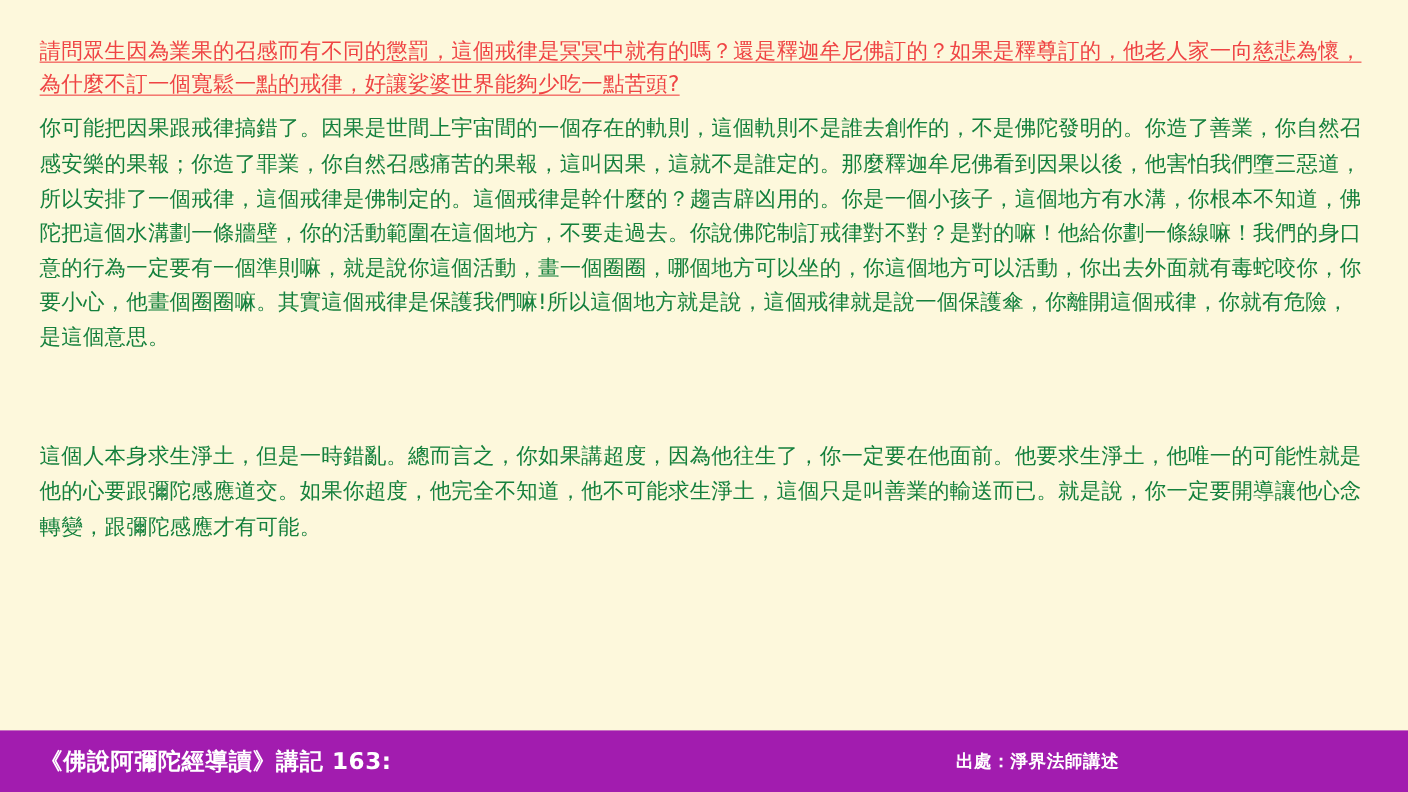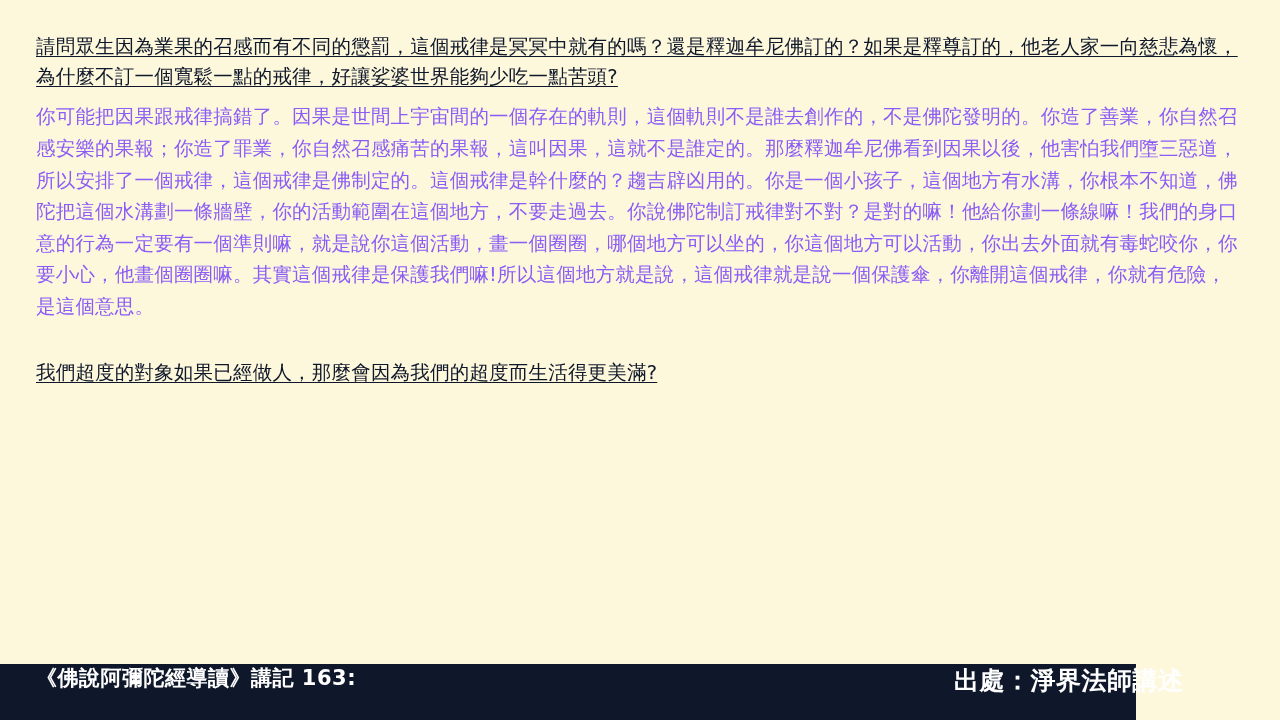--- a/index.html
+++ b/index.html
@@ -25,86 +25,87 @@
   .content {
     position: absolute;
     left: 36px;
     top: 32px;
     width: 1208px;
   }
   .qa-block {
     margin-bottom: 10px;
   }
   .question {
-    color: #0f172a;
+    color: #ef4444;
     font-size: 19.5px;
     line-height: 1.55;
     text-decoration: underline;
     text-underline-offset: 3px;
     letter-spacing: 0.2px;
     font-weight: 500;
   }
   .answer {
-    color: #8b5cf6;
+    color: #15803d;
     font-size: 19.5px;
     line-height: 1.62;
     letter-spacing: 0.2px;
     margin-top: 9px;
   }
   .gap-lg { height: 26px; }
   .gap-md { height: 22px; }
 
   .footer-bar {
     position: absolute;
     left: 0;
     bottom: 0;
-    width: 1136px;
+    width: 1280px;
     height: 56px;
-    background: #0f172a;
+    background: #a21caf;
     display: flex;
+    align-items: center;
   }
   .footer-left {
     color: #ffffff;
     font-size: 21px;
     font-weight: bold;
     margin-left: 36px;
     letter-spacing: 0.5px;
     white-space: nowrap;
   }
   .footer-right {
     color: #ffffff;
-    font-size: 25px;
+    font-size: 16px;
     font-weight: bold;
     position: absolute;
-    left: 954px;
+    left: 869px;
     letter-spacing: 0.5px;
     white-space: nowrap;
   }
 </style>
 </head>
 <body>
 
 <div class="slide">
 
   <div class="content">
 
     <div class="qa-block">
       <div class="question">請問眾生因為業果的召感而有不同的懲罰，這個戒律是冥冥中就有的嗎？還是釋迦牟尼佛訂的？如果是釋尊訂的，他老人家一向慈悲為懷，為什麼不訂一個寬鬆一點的戒律，好讓娑婆世界能夠少吃一點苦頭?</div>
       <div class="answer">你可能把因果跟戒律搞錯了。因果是世間上宇宙間的一個存在的軌則，這個軌則不是誰去創作的，不是佛陀發明的。你造了善業，你自然召感安樂的果報；你造了罪業，你自然召感痛苦的果報，這叫因果，這就不是誰定的。那麼釋迦牟尼佛看到因果以後，他害怕我們墮三惡道，所以安排了一個戒律，這個戒律是佛制定的。這個戒律是幹什麼的？趨吉辟凶用的。你是一個小孩子，這個地方有水溝，你根本不知道，佛陀把這個水溝劃一條牆壁，你的活動範圍在這個地方，不要走過去。你說佛陀制訂戒律對不對？是對的嘛！他給你劃一條線嘛！我們的身口意的行為一定要有一個準則嘛，就是說你這個活動，畫一個圈圈，哪個地方可以坐的，你這個地方可以活動，你出去外面就有毒蛇咬你，你要小心，他畫個圈圈嘛。其實這個戒律是保護我們嘛!所以這個地方就是說，這個戒律就是說一個保護傘，你離開這個戒律，你就有危險，是這個意思。</div>
     </div>
 
     <div class="gap-lg"></div>
 
     <div class="qa-block">
-      <div class="question">我們超度的對象如果已經做人，那麼會因為我們的超度而生活得更美滿?</div>
     </div>
 
     <div class="gap-md"></div>
 
     <div class="qa-block">
+      <div class="answer">這個人本身求生淨土，但是一時錯亂。總而言之，你如果講超度，因為他往生了，你一定要在他面前。他要求生淨土，他唯一的可能性就是他的心要跟彌陀感應道交。如果你超度，他完全不知道，他不可能求生淨土，這個只是叫善業的輸送而已。就是說，你一定要開導讓他心念轉變，跟彌陀感應才有可能。</div>
     </div>
 
   </div>
 
   <div class="footer-bar">
     <div class="footer-left">《佛說阿彌陀經導讀》講記 163:</div>
     <div class="footer-right">出處：淨界法師講述</div>
   </div>
 
 </div>

